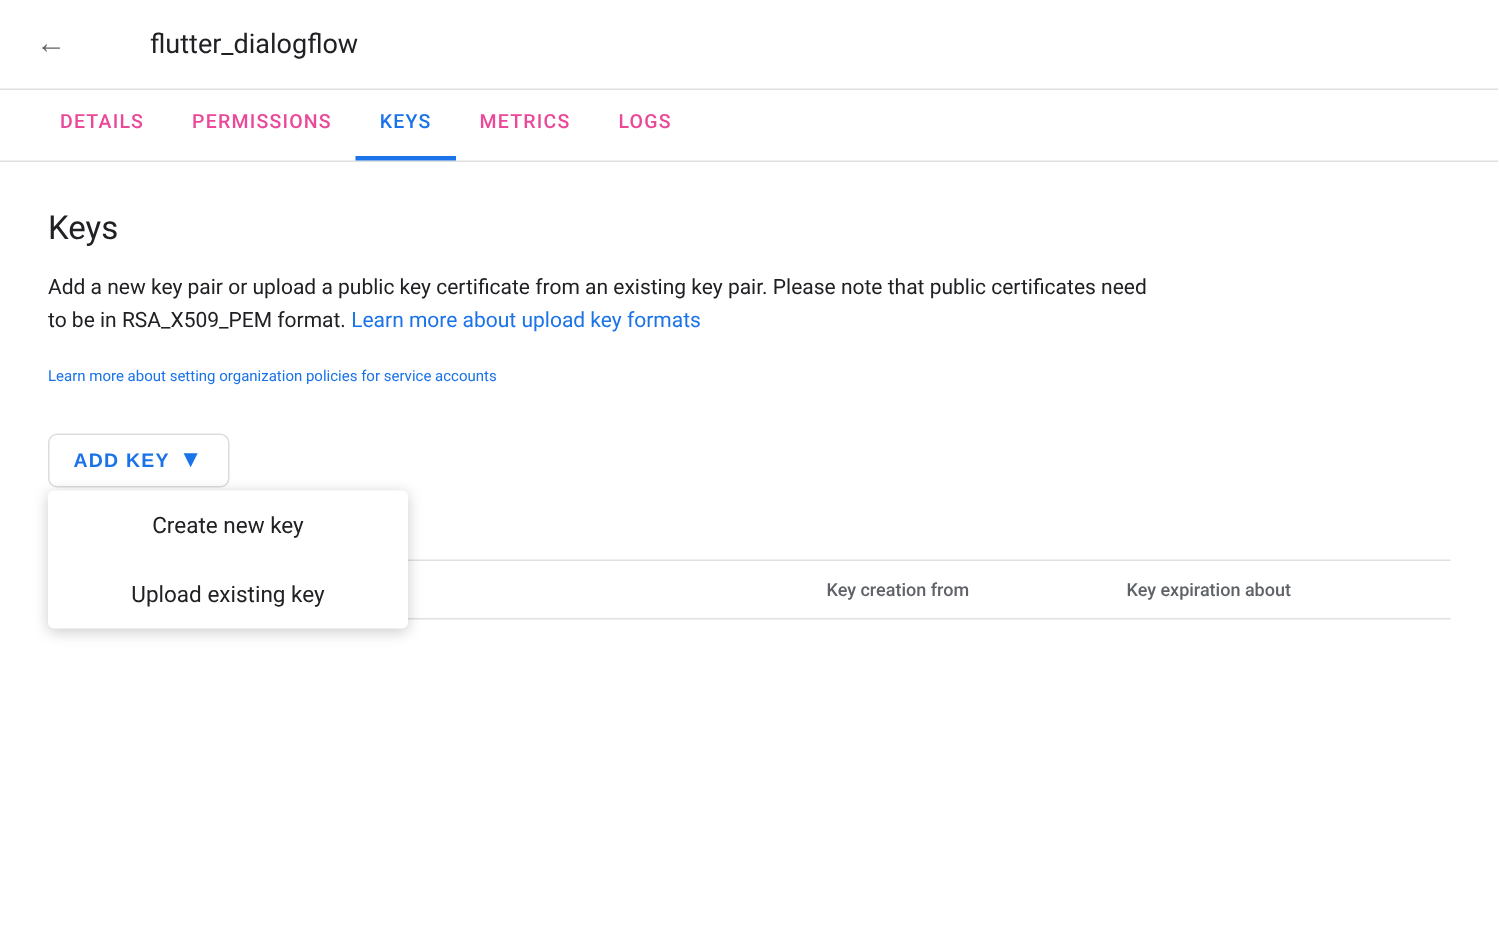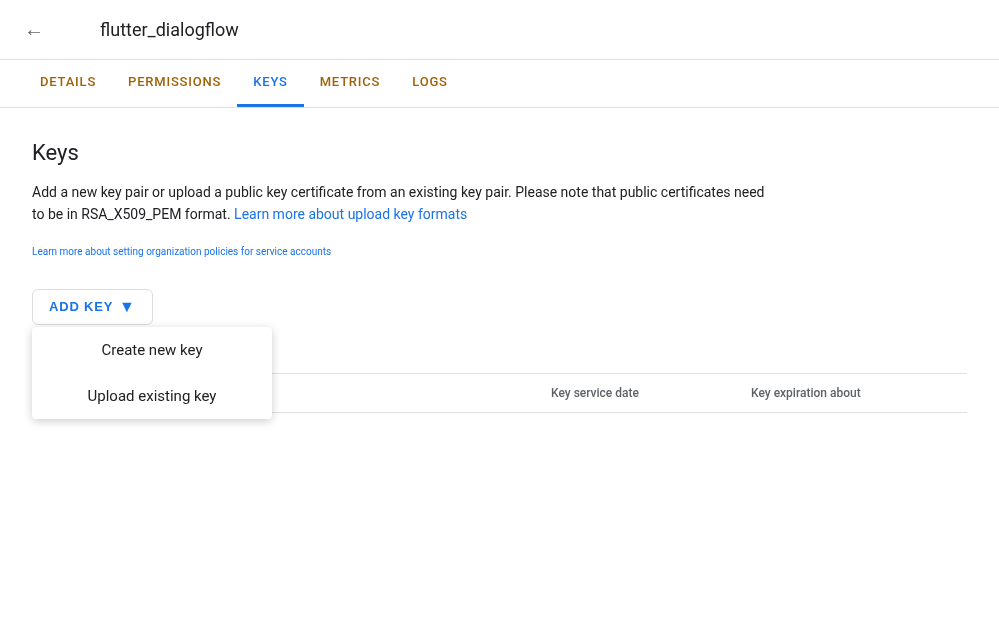--- a/index.html
+++ b/index.html
@@ -48,21 +48,21 @@
       align-items: flex-end;
     }
     .nav-tab {
       padding: 0 16px;
       height: 48px;
       display: flex;
       align-items: center;
       font-size: 13px;
       font-weight: 500;
       letter-spacing: 0.8px;
-      color: #a16207;
+      color: #ec4899;
       cursor: pointer;
       border-bottom: 3px solid transparent;
       text-transform: uppercase;
       user-select: none;
     }
     .nav-tab.active {
       color: #1a73e8;
       border-bottom: 3px solid #1a73e8;
     }
 
@@ -213,16 +213,16 @@
     
     <div class="dropdown-menu">
       <div class="dropdown-item">Create new key</div>
       <div class="dropdown-item">Upload existing key</div>
     </div>
   </div>
 
   
   <div class="table-header">
     <div class="table-col col-id"></div>
-    <div class="table-col col-creation">Key service date</div>
+    <div class="table-col col-creation">Key creation from</div>
     <div class="table-col col-expiration">Key expiration about</div>
   </div>
 </div>
 
 </body></html>

